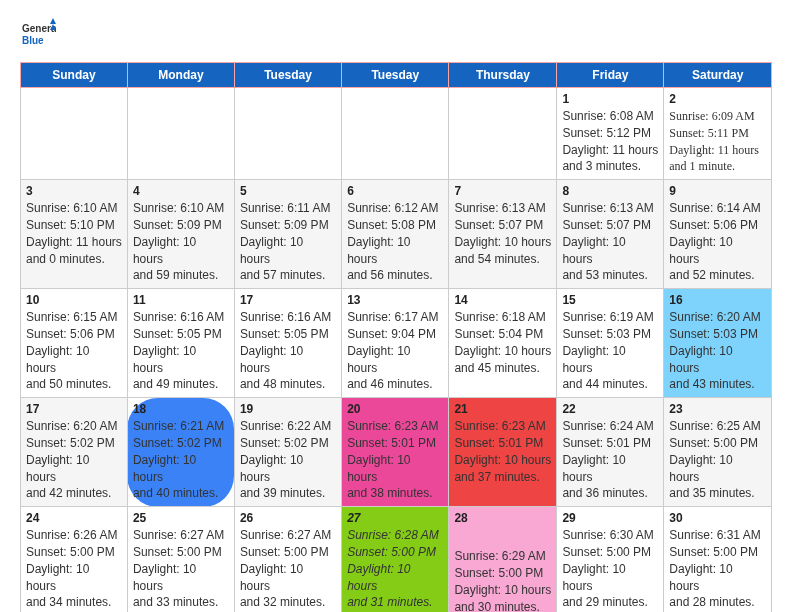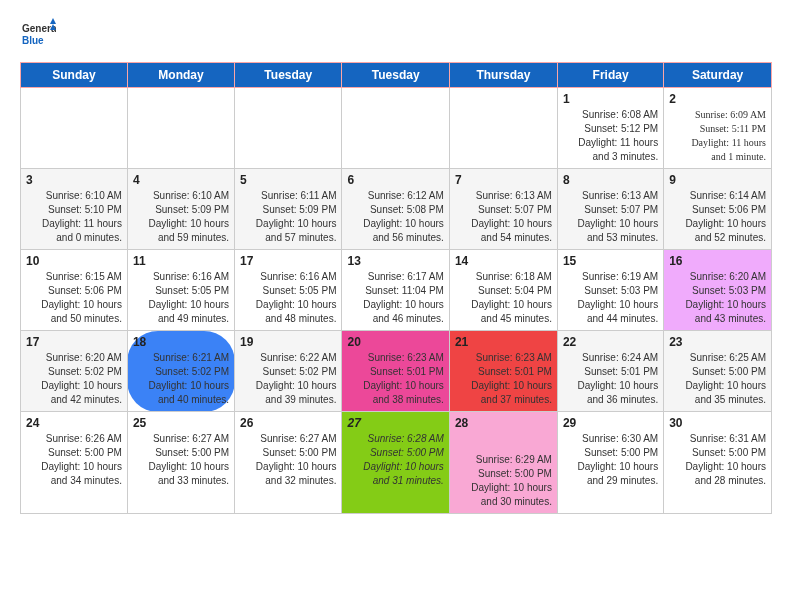--- a/index.html
+++ b/index.html
@@ -82,24 +82,23 @@
       background: #fff;
     }
     .day-num {
       font-size: 12px;
       font-weight: bold;
       color: #222;
       display: block;
       margin-bottom: 2px;
     }
     .day-info {
-      font-size: 10px;
+      font-size: 12px;
       color: #333;
       line-height: 1.4;
-      text-align: right;
     }
     .empty-cell {
       background: #fff !important;
     }
   </style>
 </head>
 <body>
 
 <div class="page">
   <div class="header">
@@ -169,21 +168,21 @@
           </td>
           <td style="background: rgb(245, 245, 245);">
             <span class="day-num">4</span>
             <div class="day-info" style="white-space: pre-line;">Sunrise: 6:10 AM
 Sunset: 5:09 PM
 Daylight: 10 hours
 and 59 minutes.</div>
           </td>
           <td style="background: rgb(245, 245, 245);">
             <span class="day-num">5</span>
-            <div class="day-info" style="white-space: pre-line; margin-left: 6px;">Sunrise: 6:11 AM
+            <div class="day-info" style="white-space: pre-line;">Sunrise: 6:11 AM
 Sunset: 5:09 PM
 Daylight: 10 hours
 and 57 minutes.</div>
           </td>
           <td style="background: rgb(245, 245, 245);">
             <span class="day-num">6</span>
             <div class="day-info" style="white-space: pre-line;">Sunrise: 6:12 AM
 Sunset: 5:08 PM
 Daylight: 10 hours
 and 56 minutes.</div>
@@ -228,39 +227,39 @@
           <td style="background: rgb(255, 255, 255);">
             <span class="day-num">17</span>
             <div class="day-info" style="white-space: pre-line;">Sunrise: 6:16 AM
 Sunset: 5:05 PM
 Daylight: 10 hours
 and 48 minutes.</div>
           </td>
           <td style="background: rgb(255, 255, 255);">
             <span class="day-num">13</span>
             <div class="day-info" style="white-space: pre-line;">Sunrise: 6:17 AM
-Sunset: 11:04 PM
+Sunset: 9:04 PM
 Daylight: 10 hours
 and 46 minutes.</div>
           </td>
           <td style="background: rgb(255, 255, 255);">
             <span class="day-num">14</span>
             <div class="day-info" style="white-space: pre-line;">Sunrise: 6:18 AM
 Sunset: 5:04 PM
 Daylight: 10 hours
 and 45 minutes.</div>
           </td>
           <td style="background: rgb(255, 255, 255);">
             <span class="day-num">15</span>
             <div class="day-info" style="white-space: pre-line;">Sunrise: 6:19 AM
 Sunset: 5:03 PM
 Daylight: 10 hours
 and 44 minutes.</div>
           </td>
-          <td style="background: #f0abfc;">
+          <td style="background: #7dd3fc;">
             <span class="day-num">16</span>
             <div class="day-info" style="white-space: pre-line;">Sunrise: 6:20 AM
 Sunset: 5:03 PM
 Daylight: 10 hours
 and 43 minutes.</div>
           </td>
         </tr>
         <tr>
           <td style="background: rgb(245, 245, 245);">
             <span class="day-num">17</span>

